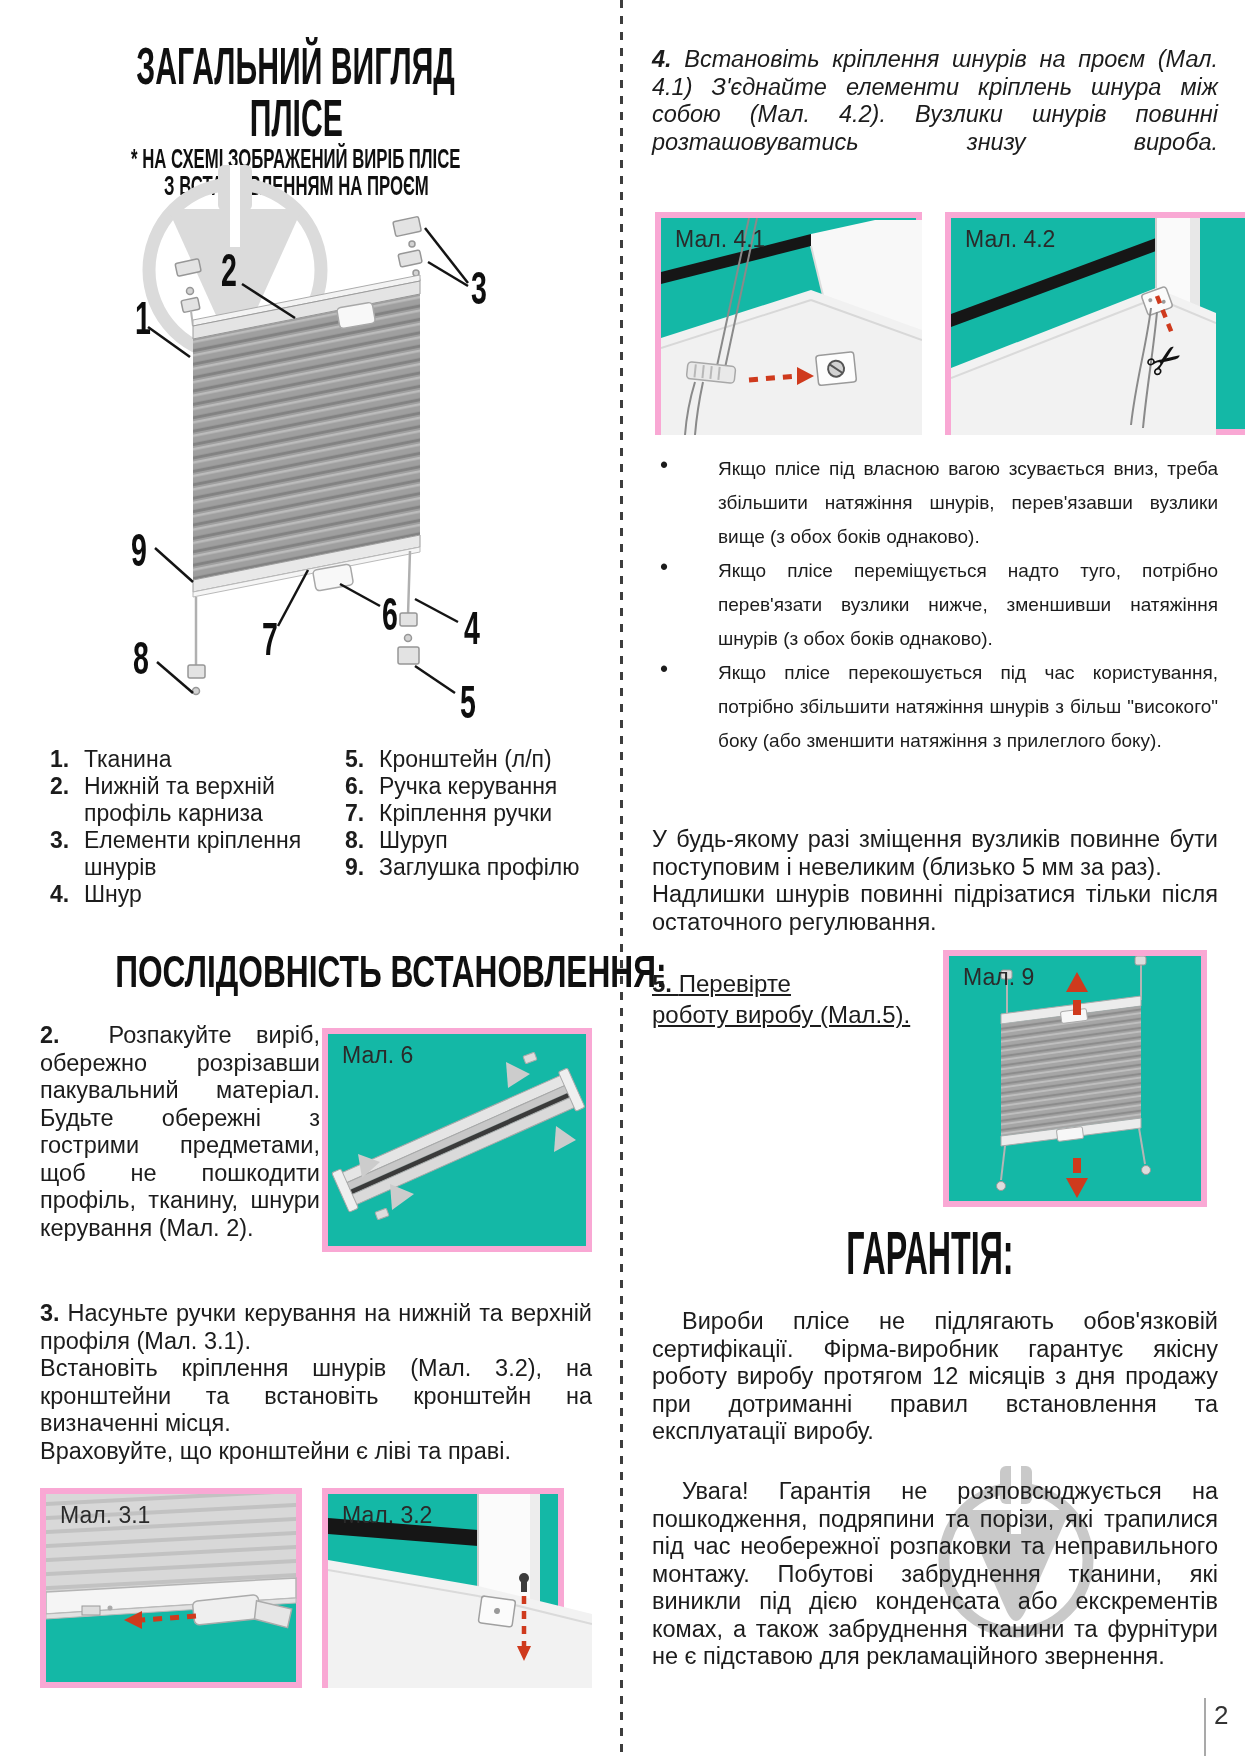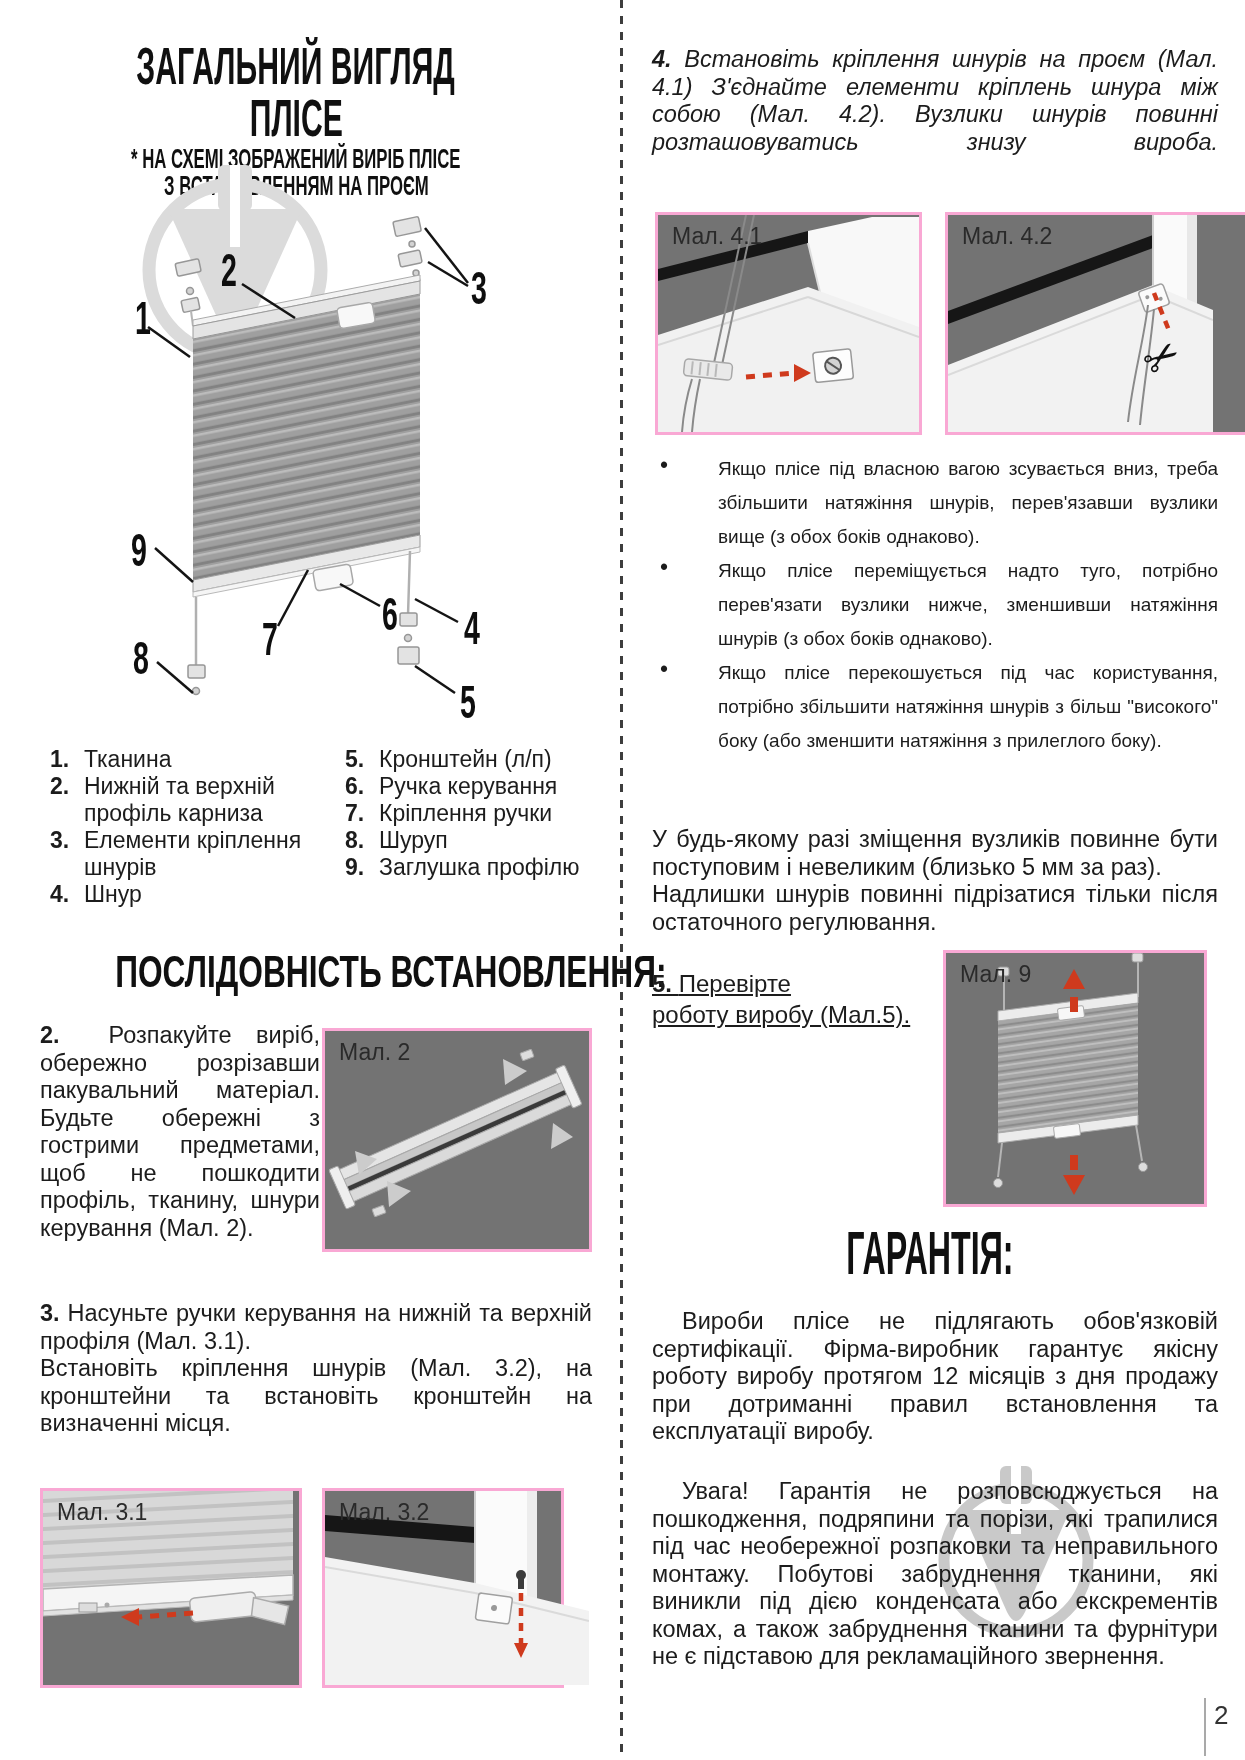--- a/index.html
+++ b/index.html
@@ -16,21 +16,21 @@
   .t72{transform:scaleX(0.72);}
   .t52{transform:scaleX(0.52);}
   
   .body-text{font-size:23.5px;line-height:27.5px;text-align:justify;color:#1c1c1c;}
   .body-text p{margin:0;}
   b{font-weight:bold;}
   
   #divider{position:absolute;left:620px;top:0;width:3px;height:1760px;
     background:repeating-linear-gradient(to bottom,#3d3d3d 0 8px,transparent 8px 16px);}
   
-  .fig-box{position:absolute;border:3px solid #f9a8d4;background:#737373;box-sizing:border-box;}
+  .fig-box{position:absolute;border:6px solid #f9a8d4;background:#14b8a6;box-sizing:border-box;}
   .fig-label{position:absolute;left:14px;top:8px;font-size:23px;color:#2a2a2a;z-index:3;}
   
   .part-item{display:flex;font-size:23px;line-height:27px;color:#1c1c1c;}
   .part-num{font-weight:bold;width:34px;flex:0 0 34px;}
   .part-text{flex:1;}
   
   .bullet-row{display:flex;}
   .bullet-dot{flex:0 0 58px;padding-left:8px;font-size:23px;line-height:27.5px;}
   .bullet-text{flex:1;text-align:justify;font-size:19px;line-height:34px;}
   
@@ -177,21 +177,21 @@
 
   <div class="cond-wrap" style="left:8px;top:950px;width:580px;">
     <span class="cond t72" style="font-size:44px;">ПОСЛІДОВНІСТЬ ВСТАНОВЛЕННЯ:</span>
   </div>
 
   <div class="abs body-text" style="left:40px;top:1022px;width:280px;">
     <p><b>2.</b>&nbsp;&nbsp;<span>Розпакуйте виріб, обережно розрізавши пакувальний матеріал. Будьте обережні з гострими предметами, щоб не пошкодити профіль, тканину, шнури керування (Мал. 2).</span></p>
   </div>
 
   <div class="fig-box" style="left:322px;top:1028px;width:270px;height:224px;">
-    <div class="fig-label">Мал. 2</div>
+    <div class="fig-label">Мал. 6</div>
     <svg width="264" height="218" viewBox="0 0 264 218" style="overflow:hidden;">
       <g transform="rotate(-24 133 112)">
         <rect x="10" y="88" width="244" height="11" fill="#e5e5e5" stroke="#a9a9a9"></rect>
         <rect x="10" y="99" width="244" height="8" fill="#c7c7c7" stroke="#a9a9a9"></rect>
         <rect x="10" y="107" width="244" height="5" fill="#3a3a3a"></rect>
         <rect x="10" y="112" width="244" height="11" fill="#dadada" stroke="#a9a9a9"></rect>
         <rect x="4" y="84" width="10" height="43" rx="2" fill="#efefef" stroke="#a9a9a9"></rect>
         <rect x="252" y="84" width="10" height="43" rx="2" fill="#efefef" stroke="#a9a9a9"></rect>
       </g>
       <g fill="#cccccc">
@@ -203,20 +203,21 @@
       <g fill="#dddddd" stroke="#aaaaaa">
         <rect x="196" y="20" width="12" height="8" rx="1" transform="rotate(-20 202 24)"></rect>
         <rect x="48" y="176" width="12" height="8" rx="1" transform="rotate(-20 54 180)"></rect>
       </g>
     </svg>
   </div>
 
   <div class="abs body-text" style="left:40px;top:1300px;width:552px;">
     <p><b>3.</b> <span>Насуньте ручки керування на нижній та верхній профіля (Мал. 3.1).</span></p>
     <p><span>Встановіть кріплення шнурів (Мал. 3.2), на кронштейни та встановіть кронштейн на визначенні місця.</span></p>
+    <p><span>Враховуйте, що кронштейни є ліві та праві.</span></p>
   </div>
 
   <div class="fig-box" style="left:40px;top:1488px;width:262px;height:200px;">
     <div class="fig-label">Мал. 3.1</div>
     <svg width="256" height="194" viewBox="0 0 256 194" style="overflow:hidden;">
       <defs>
         <pattern id="pl3" width="24" height="14" patternUnits="userSpaceOnUse" patternTransform="rotate(-3)">
           <rect width="24" height="14" fill="#d8d8d8"></rect>
           <rect y="8" width="24" height="4" fill="#c2c2c2"></rect>
         </pattern>

